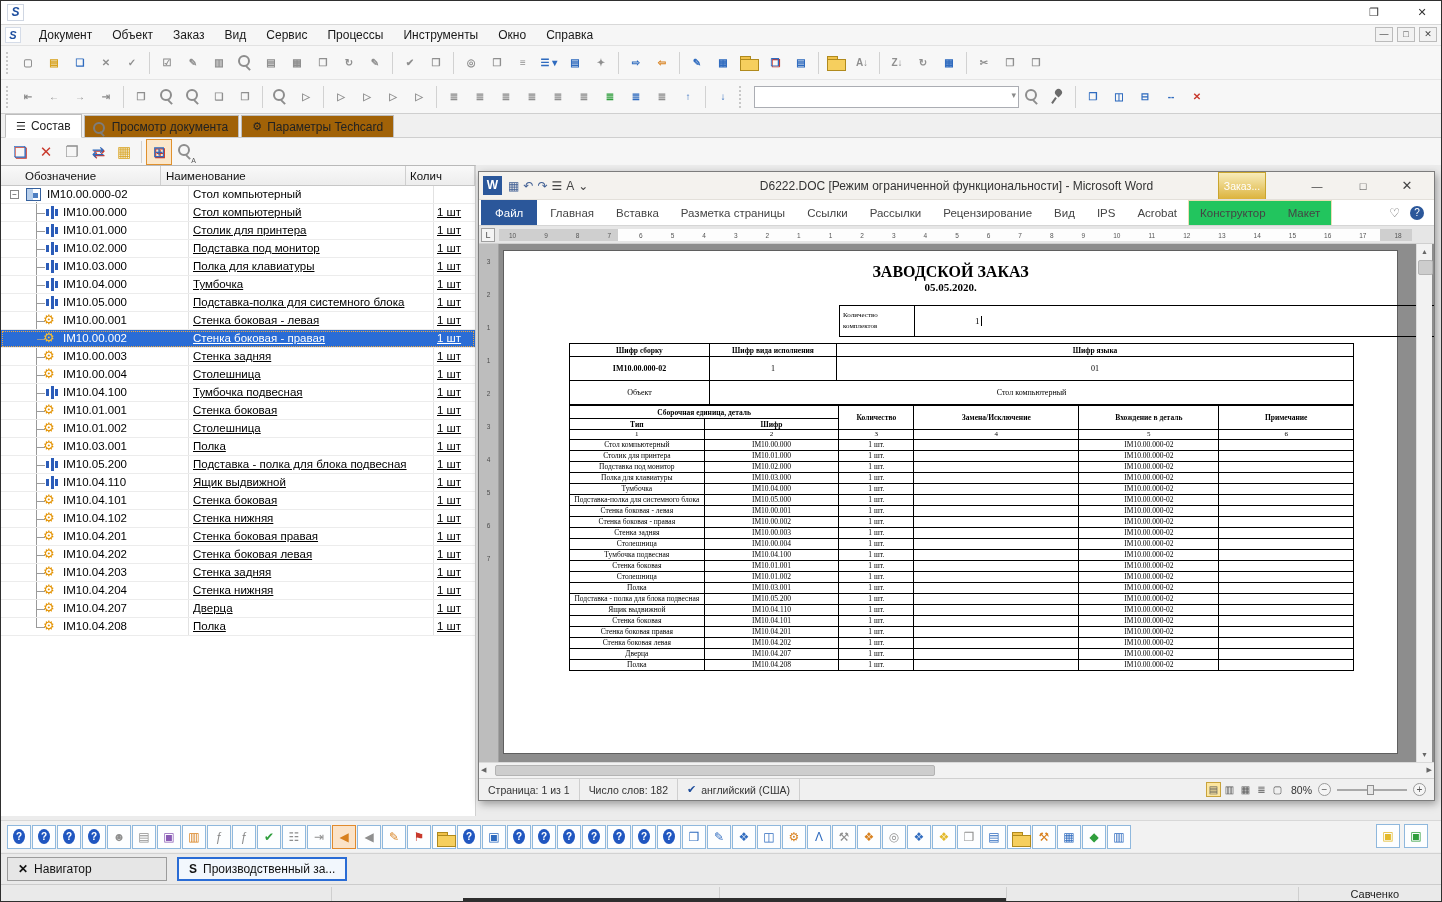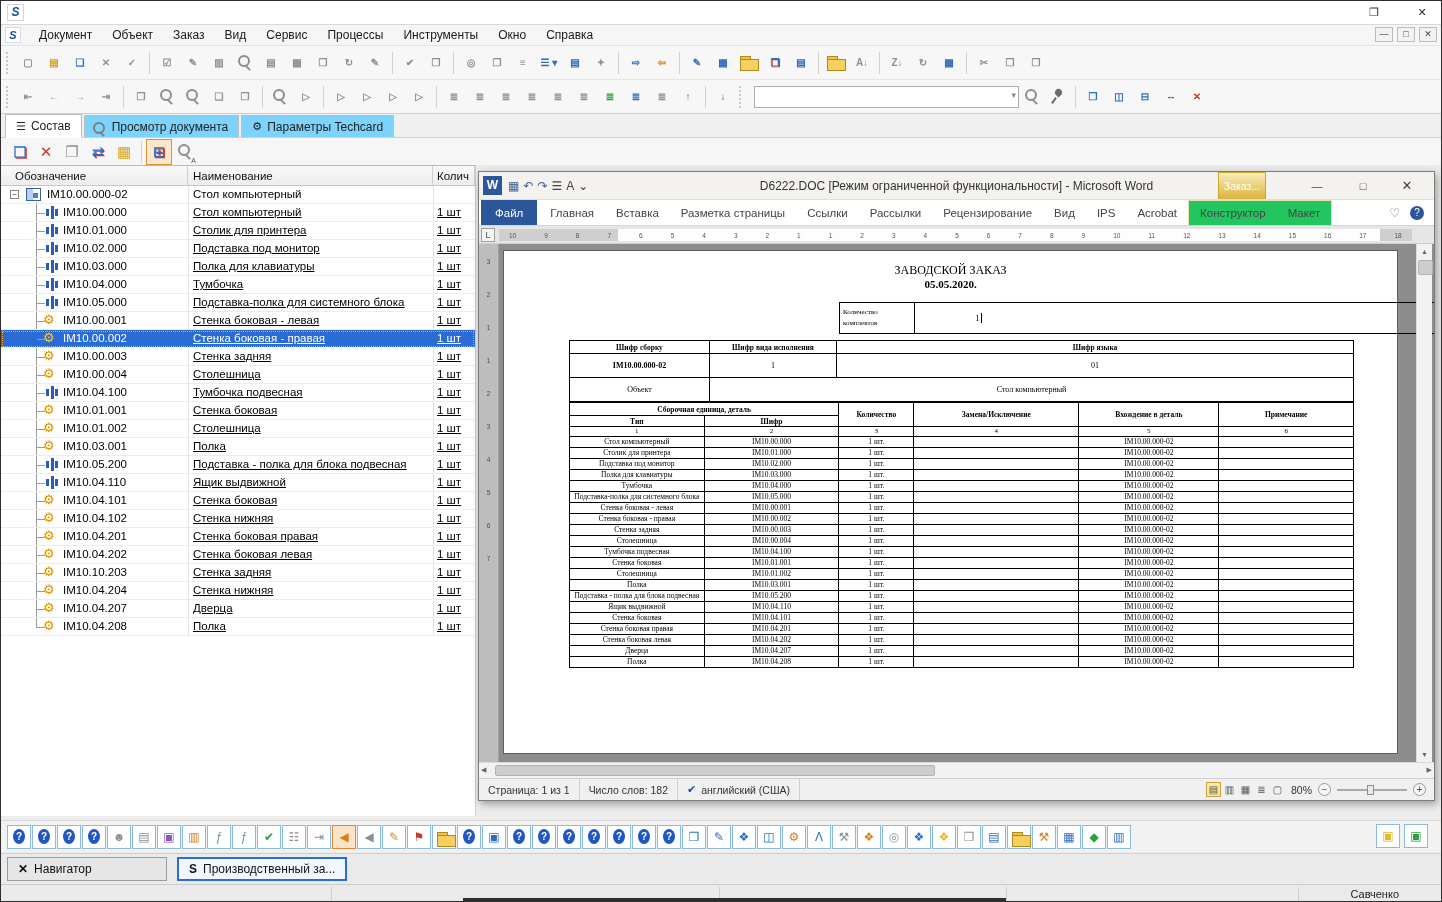--- a/index.html
+++ b/index.html
@@ -41,36 +41,36 @@
   .folder-i::before{content:'';position:absolute;left:4px;top:6px;width:9px;height:4px;background:#f1c24a;border:1px solid #b08a1d;border-bottom:none}
   .folder-i::after{content:'';position:absolute;left:4px;top:9px;width:17px;height:10px;background:#f6cf5e;border:1px solid #b08a1d}
   
   .pin-i::before{content:'';position:absolute;left:10px;top:5px;width:7px;height:7px;background:#6b6b6b;border-radius:50% 50% 50% 0;transform:rotate(-45deg)}
   .pin-i::after{content:'';position:absolute;left:8px;top:13px;width:2px;height:7px;background:#6b6b6b;transform:rotate(35deg)}
   .searchbox{width:265px;height:22px;background:#fff;border:1px solid #abadb3;margin-left:6px;position:relative}
   .searchbox .dd{position:absolute;right:2px;top:3px;color:#8a8a8a;font-size:9px}
 
   
   .viewtabs{position:absolute;left:0;top:113px;width:1442px;height:24px;background:#f0f0f0;border-bottom:1px solid #cfcfcf;display:flex;align-items:flex-end;padding-left:4px}
-  .vtab{height:22px;display:flex;align-items:center;gap:5px;padding:0 10px;border:1px solid #bdbdbd;border-bottom:none;background:#7dd3fc;font-size:12px;color:#222;margin-right:2px;position:relative}
+  .vtab{height:22px;display:flex;align-items:center;gap:5px;padding:0 10px;border:1px solid #bdbdbd;border-bottom:none;background:#a16207;font-size:12px;color:#222;margin-right:2px;position:relative}
   .vtab.active{background:#fff;height:24px;margin-bottom:-1px;border-bottom:1px solid #fff}
   .vt-ico{font-size:11px}
   .vtab.mag-i::before{left:8px;top:6px;border-color:#7d7d7d}
   .vtab.mag-i::after{left:16px;top:15px;background:#7d7d7d}
   .vtab.mag-i .vt-ico{visibility:hidden;width:12px}
 
   
   .treebar{position:absolute;left:0;top:137px;width:1442px;height:27px;background:#f6f6f6;display:flex;align-items:center;padding-left:6px}
   .treebar .tbi{font-size:15px}
 
   
   .treewrap{position:absolute;left:0;top:164px;width:475px;height:651px;background:#fff;border-top:1px solid #b9b9b9;border-right:1px solid #d0d0d0}
   .tree-header{height:20px;display:flex;background:linear-gradient(#f9f9f9,#ededed);border-bottom:1px solid #c7c7c7;font-size:11.5px;color:#111}
   .tree-header span{border-right:1px solid #cfcfcf;display:flex;align-items:center;overflow:hidden;white-space:nowrap}
-  .th-c1{width:187px;padding-left:14px}
+  .th-c1{width:160px;padding-left:24px}
   .th-c2{width:245px;padding-left:5px}
   .th-c3{flex:1;padding-left:4px}
   .tree-body{position:relative;height:450px}
   .tree-body::before{content:'';position:absolute;left:35px;top:16px;height:426px;border-left:1px solid #9a9a9a}
   .col-guide{position:absolute;top:0;height:450px;width:1px;background:#e2e2e2}
   .trow{position:relative;height:18px;line-height:17px;border-bottom:1px solid #ececec;font-size:11.5px;color:#000}
   .trow .stub{position:absolute;left:36px;top:9px;width:8px;border-top:1px solid #9a9a9a}
   .ticon{position:absolute;top:2px}
   .trow .det{left:42px;color:#e39200;font-size:13px;top:0px;line-height:16px}
   .ico-asm{left:44px;width:14px;height:13px;top:2px}
@@ -106,21 +106,21 @@
   .w-heart{color:#666;font-size:12px}
   .w-help{width:14px;height:14px;border-radius:50%;background:#2b579a;color:#fff;font-size:10px;text-align:center;line-height:14px}
   .w-ruler{height:18px;background:#e6e6e6;border-bottom:1px solid #cfcfcf;position:relative}
   .ruler-corner{position:absolute;left:2px;top:2px;width:14px;height:14px;border:1px solid #9f9f9f;background:#f4f4f4;font-size:9px;text-align:center;line-height:13px;color:#555}
   .ruler-band{position:absolute;left:20px;right:22px;top:3px;height:12px;background:#cfcfcf}
   .ruler-white{position:absolute;left:13%;right:3.5%;top:0;height:100%;background:#fdfdfd}
   .ruler-nums{position:absolute;left:0;right:0;top:0;height:100%;display:flex;justify-content:space-between;align-items:center;padding:0 10px;font-size:6.5px;color:#555}
   .w-canvas{position:relative;height:518px;background:#8d8d8d;overflow:hidden}
   .v-ruler{position:absolute;left:0;top:0;width:20px;height:100%;background:#bdbdbd;border-right:1px solid #a2a2a2;display:flex;flex-direction:column;justify-content:flex-start;align-items:center;padding-top:14px;gap:26px;font-size:6.5px;color:#4e4e4e}
   .page{position:absolute;left:24px;top:6px;width:895px;height:504px;background:#fff;border:1px solid #5f5f5f;font-family:"Liberation Serif",serif;color:#000}
-  .doc-title{text-align:center;font-size:12px;font-weight:normal;margin-top:12px}
+  .doc-title{text-align:center;font-size:16px;font-weight:bold;margin-top:12px}
   .doc-date{text-align:center;font-size:11px;font-weight:bold}
   .qty-box{margin:12px 0 6px 335px;width:613px;display:flex;border:1px solid #000;height:32px}
   .qty-label{width:75px;border-right:1px solid #000;font-size:7px;line-height:1.5;padding:4px 3px;text-align:left}
   .qty-value{flex:1;font-size:9px;padding-left:60px;display:flex;align-items:center}
   .caret-bar{display:inline-block;width:1px;height:10px;background:#000;margin-left:1px}
   .wtab{border-collapse:collapse;margin-left:65px;width:785px;table-layout:fixed;font-family:"Liberation Serif",serif}
   .wtab td,.wtab th{border:1px solid #000;text-align:center;vertical-align:middle;font-weight:normal;padding:0 2px;overflow:hidden}
   .info-tab th{height:13px;font-size:7.5px;font-weight:bold}
   .info-tab td{height:24px;font-size:8px}
   .info-tab .b{font-weight:bold}
@@ -657,21 +657,21 @@
 
         <span class="ticon det">⚙</span>
         <span class="tcode">IM10.04.202</span>
         <span class="tname lnk">Стенка боковая левая</span>
         <span class="tqty lnk">1 шт</span>
       </div>
       <div class="trow det">
         <span class="stub"></span>
 
         <span class="ticon det">⚙</span>
-        <span class="tcode">IM10.10.203</span>
+        <span class="tcode">IM10.04.203</span>
         <span class="tname lnk">Стенка задняя</span>
         <span class="tqty lnk">1 шт</span>
       </div>
       <div class="trow det">
         <span class="stub"></span>
 
         <span class="ticon det">⚙</span>
         <span class="tcode">IM10.04.204</span>
         <span class="tname lnk">Стенка нижняя</span>
         <span class="tqty lnk">1 шт</span>

